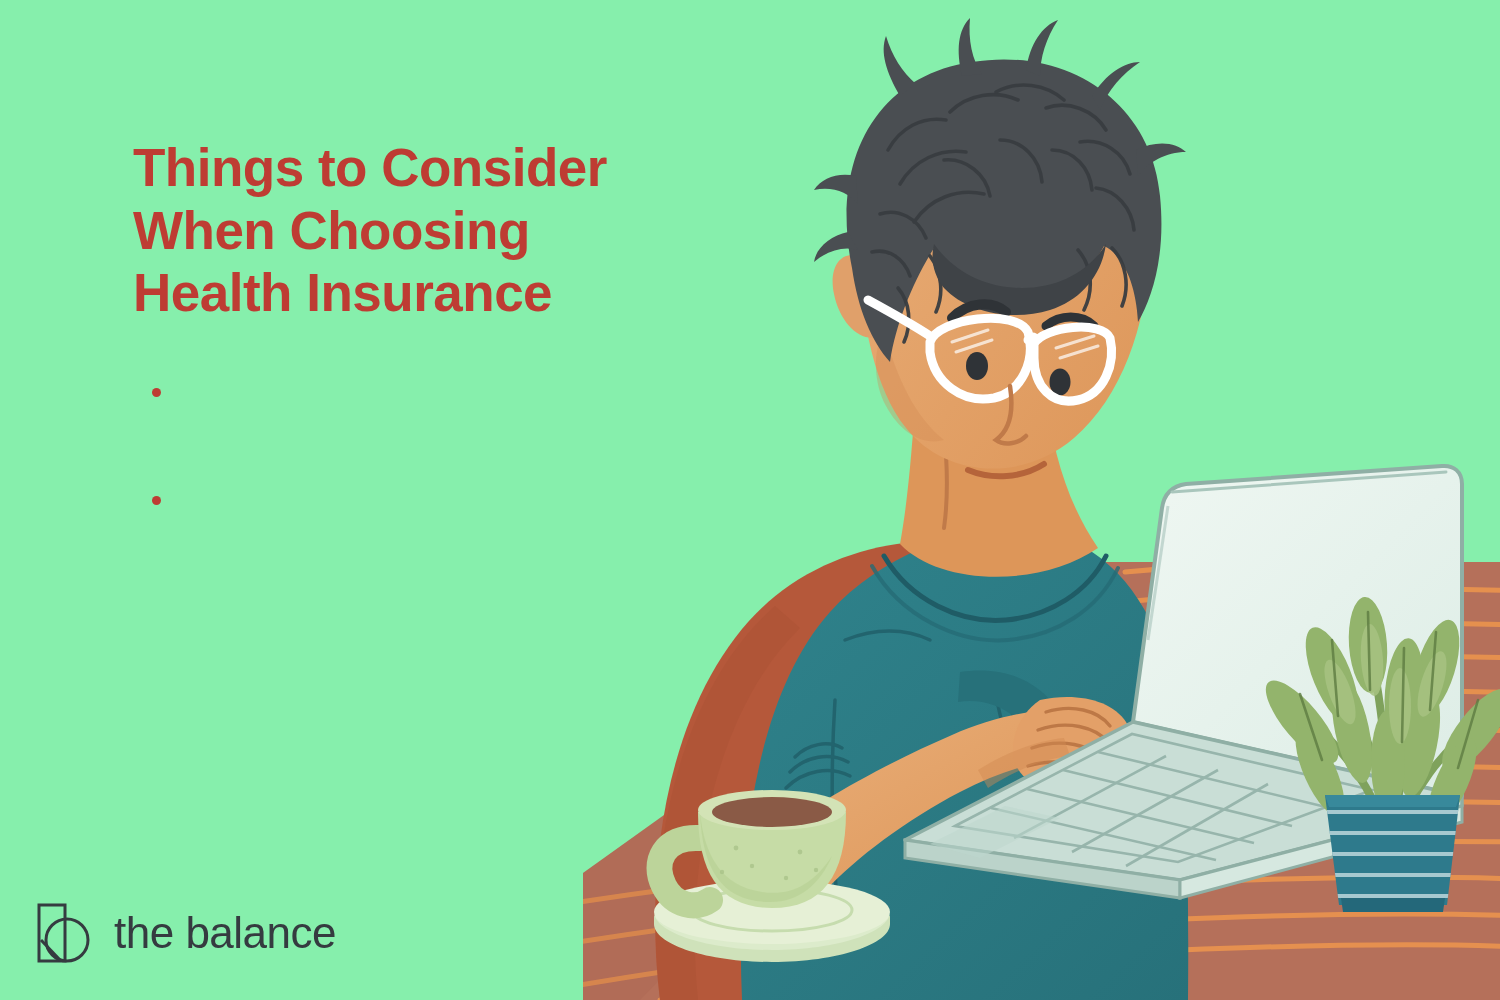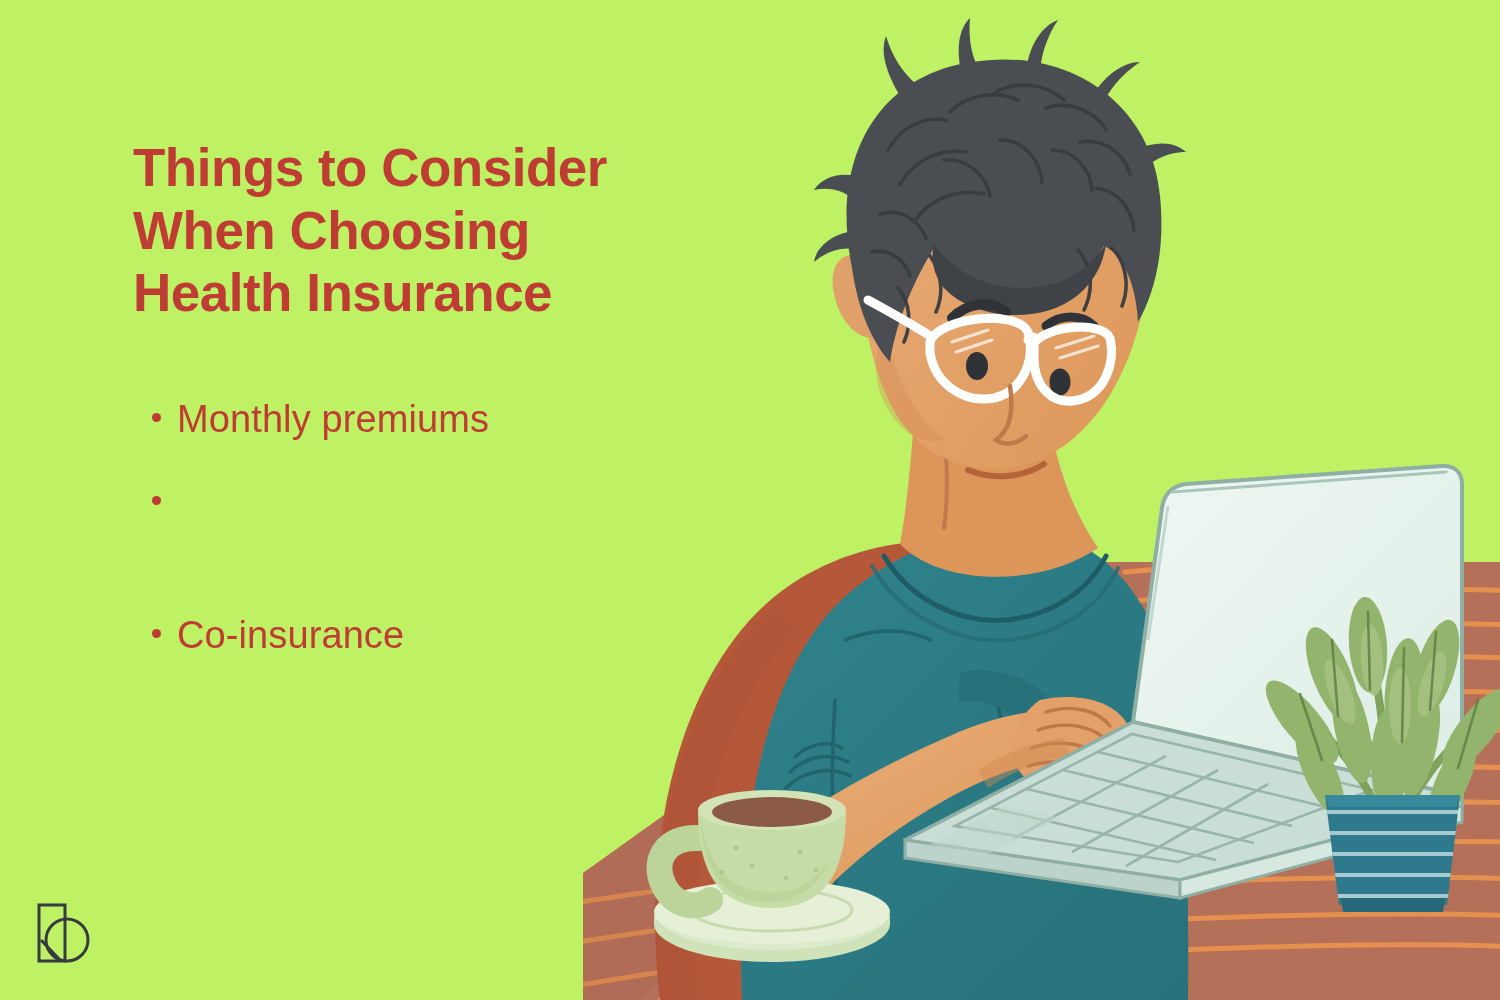--- a/index.html
+++ b/index.html
@@ -5,21 +5,21 @@
   html, body {
     margin: 0;
     padding: 0;
     background: #ffffff;
   }
   #stage {
     position: relative;
     width: 1500px;
     height: 1000px;
     overflow: hidden;
-    background: #bef264;
+    background: #86efac;
     font-family: "Liberation Sans", sans-serif;
   }
 
   
   #headline {
     position: absolute;
     left: 133px;
     top: 137px;
     width: 560px;
     margin: 0;
@@ -377,32 +377,28 @@
     </g>
   </svg>
 
   <h1 id="headline">Things to Consider
 When Choosing
 Health Insurance</h1>
 
   <ul id="bullet-list">
     <li>
       <span class="bullet-dot"></span>
-      <span>Monthly premiums</span>
     </li>
     <li>
       <span class="bullet-dot"></span>
-    </li>
-    <li>
-      <span class="bullet-dot"></span>
-      <span>Co-insurance</span>
     </li>
   </ul>
 
   <div id="logo">
     <svg width="56" height="62" viewBox="0 0 56 62">
       <rect x="3" y="3" width="26" height="56" fill="none" stroke="#353B40" stroke-width="3"></rect>
       <circle cx="31" cy="38" r="21" fill="none" stroke="#353B40" stroke-width="3"></circle>
       <line x1="5" y1="38" x2="24" y2="58" stroke="#353B40" stroke-width="3"></line>
     </svg>
+    <span id="logo-wordmark">the balance</span>
   </div>
 
 </div>
 
 </body></html>

